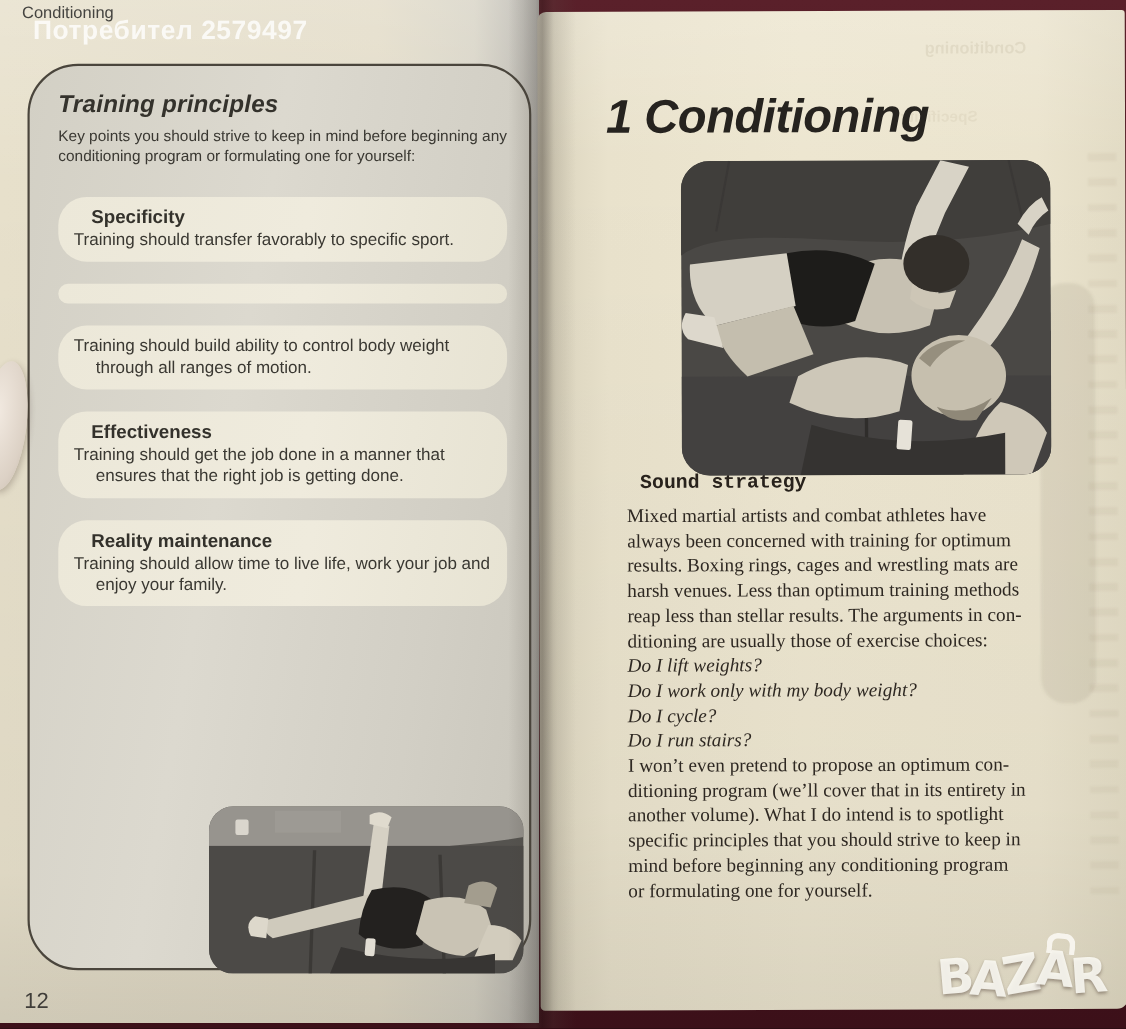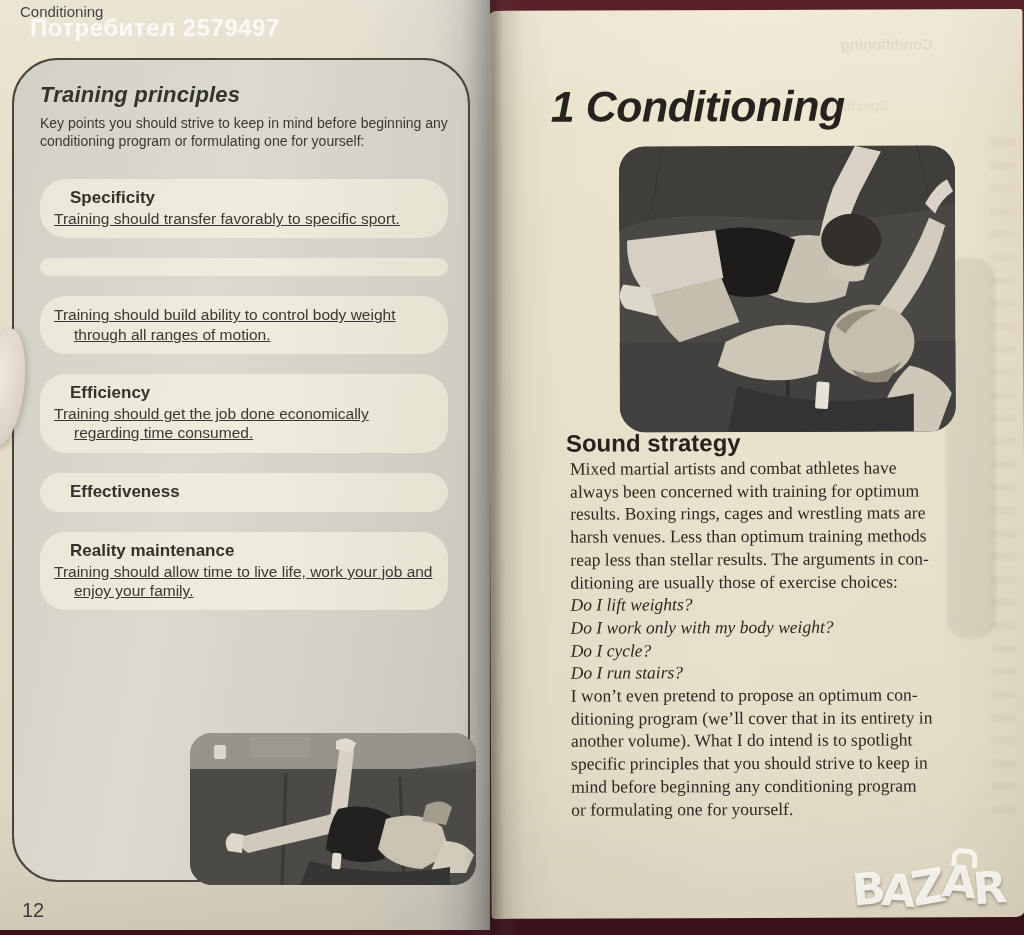--- a/index.html
+++ b/index.html
@@ -14,40 +14,40 @@
     left:0;top:0;width:490px;height:930px;
     background:linear-gradient(to right,#e7e0cb 0%,#e3dcc8 70%,#d8d4c6 88%,#bdbab2 97%,#a9a7a1 100%);
   }
   .page-left::before{ 
     content:"";position:absolute;inset:0;
     background:linear-gradient(to bottom,rgba(255,255,255,.18),rgba(0,0,0,0) 18%,rgba(0,0,0,.04) 85%,rgba(0,0,0,.10));
     pointer-events:none;
   }
   .running-head{position:absolute;left:20px;top:3px;font-size:15px;color:#454440;}
   .panel{
-    position:absolute;left:12px;top:58px;width:458px;height:824px;
+    position:absolute;left:25px;top:58px;width:458px;height:824px;
     border:2px solid #4a453c;border-radius:46px;
     background:linear-gradient(100deg,#d3d0c5 0%,#dcd9cf 40%,#d2cfc5 75%,#c9c6bc 100%);
     padding:22px 20px 0 26px;box-sizing:border-box;
   }
   .panel-title{
     margin:0;font-size:22px;font-weight:bold;font-style:italic;color:#34322c;letter-spacing:.2px;
   }
   .panel-intro{
     margin:6px 0 0 0;width:428px;font-size:14px;line-height:1.32;color:#3a3832;
   }
   .bubbles{display:flex;flex-direction:column;gap:20px;margin-top:28px;}
   .bubble{
     background:linear-gradient(100deg,#ece8d9 0%,#efebdd 55%,#e7e3d3 100%);
     border-radius:26px;padding:8px 12px 10px 14px;
   }
   .bubble-heading{font-size:17px;font-weight:bold;color:#33312b;text-indent:16px;line-height:1.25;}
   .bubble-body{
     font-size:15.5px;color:#3a3832;line-height:1.24;margin-top:1px;
-    padding-left:20px;text-indent:-20px;text-decoration:underline;
+    padding-left:20px;text-indent:-20px;
   }
   .page-number{position:absolute;left:22px;top:899px;font-size:20px;color:#3f3d39;}
   .finger{
     position:absolute;left:-16px;top:328px;width:40px;height:118px;border-radius:50%;
     background:radial-gradient(ellipse at 30% 40%,#f2eae1,#dcd1c5 70%,#c8bcb0);
     transform:rotate(7deg);box-shadow:2px 2px 6px rgba(60,40,30,.25);
   }
   .photo{position:absolute;line-height:0;}
   .photo-left{left:190px;top:733px;width:286px;height:152px;z-index:3;}
   
@@ -75,22 +75,22 @@
     position:absolute;left:500px;top:130px;width:26px;height:680px;opacity:.55;
     background:repeating-linear-gradient(to bottom,rgba(120,100,68,.10) 0 7px,rgba(0,0,0,0) 7px 23px);
     filter:blur(1px);
   }
   .bleed{
     position:absolute;transform:scaleX(-1);color:#7a6a45;font-weight:bold;pointer-events:none;
   }
   .bleed-head{left:352px;top:26px;font-size:15px;opacity:.10;}
   .bleed-word{left:330px;top:88px;font-size:14px;opacity:.07;}
   .section-heading{
-    position:absolute;left:76px;top:419px;margin:0;
-    font-family:Liberation Sans, sans-serif;font-size:24px;font-weight:bold;color:#28221c;
+    position:absolute;left:92px;top:419px;margin:0;
+    font-family:Liberation Mono, monospace;font-size:18px;font-weight:bold;color:#28221c;
   }
   .body-text{
     position:absolute;left:80px;top:447px;width:458px;
     font-family:"Liberation Serif",serif;font-size:17.5px;line-height:22.7px;color:#2e2822;
   }
   .body-line.italic{font-style:italic;}
   
   .gutter-shadow{
     position:absolute;left:462px;top:0;width:62px;height:935px;z-index:4;pointer-events:none;
     background:linear-gradient(to right,rgba(0,0,0,0) 0%,rgba(70,64,56,.22) 40%,rgba(35,28,24,.30) 50%,rgba(90,84,74,.16) 66%,rgba(0,0,0,0) 100%);
@@ -134,27 +134,24 @@
     <div class="bubble-body">Training should transfer favorably to specific sport.</div>
   </div>
 
   <div class="bubble">
   </div>
 
   <div class="bubble">
     <div class="bubble-body">Training should build ability to control body weight through all ranges of motion.</div>
   </div>
 
-  <div class="bubble">
-    <div class="bubble-heading">Efficiency</div>
-    <div class="bubble-body">Training should get the job done economically regarding time consumed.</div>
-  </div>
 
   <div class="bubble">
     <div class="bubble-heading">Effectiveness</div>
+    <div class="bubble-body">Training should get the job done in a manner that ensures that the right job is getting done.</div>
   </div>
 
   <div class="bubble">
     <div class="bubble-heading">Reality maintenance</div>
     <div class="bubble-body">Training should allow time to live life, work your job and enjoy your family.</div>
   </div>
 </div>
     </div>
 
     <div class="photo photo-left">

